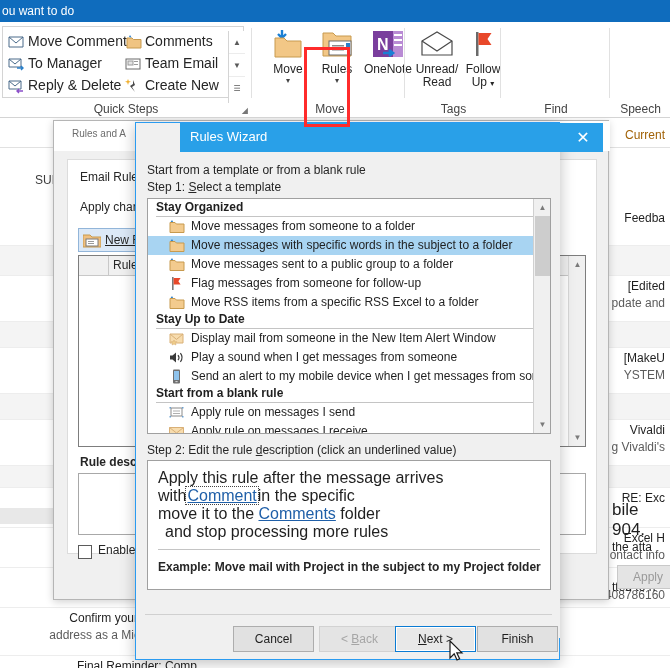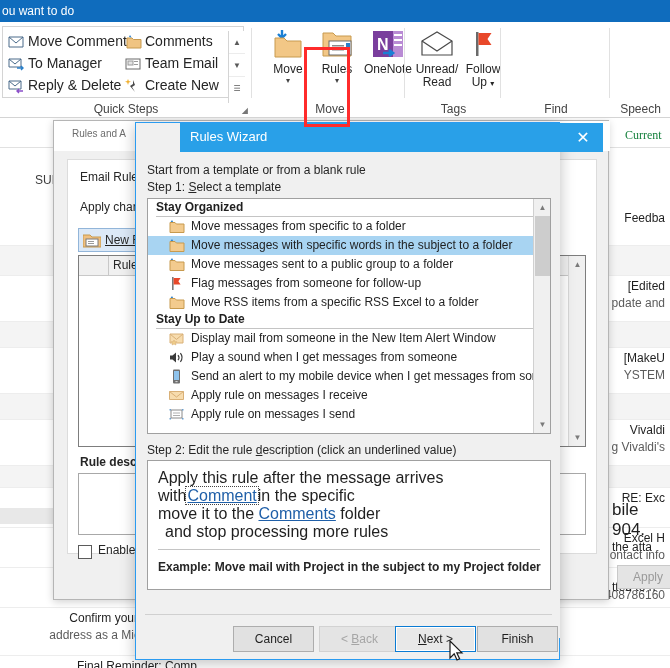--- a/index.html
+++ b/index.html
@@ -74,23 +74,22 @@
     position:absolute; left:0; width:670px;
     border-bottom:1px solid #ededed; overflow:hidden;
   }
   .ml-row .l1 { position:absolute; left:0; top:3px; width:665px; text-align:right;
     font-size:12px; color:#1f1f1f; white-space:nowrap; }
   .ml-row .l2 { position:absolute; left:0; top:20px; width:665px; text-align:right;
     font-size:12px; color:#5b5b5b; white-space:nowrap; }
   .ml-row.alt { background:#f4f4f4; }
   .ml-row.sel { background:#e3e3e3; }
   #current-lbl {
-    position:absolute; left:625px; top:128px; font-size:12px; color:#15803d;
+    position:absolute; left:625px; top:128px; font-size:12px; color:#a16207;
     white-space:nowrap;
-    font-family:Liberation Serif, serif;
   }
 
   
   #rules-alerts {
     position:absolute; left:53px; top:120px; width:556px; height:480px;
     background:#f0f0f0; border:1px solid #b5b5b5;
     box-shadow:0 2px 8px rgba(0,0,0,0.18);
   }
   #ra-title {
     position:absolute; left:0; top:0; width:556px; height:30px;
@@ -346,21 +345,21 @@
   <div id="wz-body">
     <div id="wz-hdr1">Start from a template or from a blank rule</div>
     <div id="wz-hdr2"><span>Step 1: </span><u>S</u><span>elect a template</span></div>
 
     <div id="tpl-list">
       <div id="tpl-rows" style="padding-top:1px;">
           <div class="tpl-group">Stay Organized</div>
           <div class="tpl-item"><span class="tpl-ico"><svg width="17" height="15" viewBox="0 0 17 15">
                 <path d="M4 1l1.4 2.4L2.6 3z" fill="#2a7fc9"></path>
                 <path d="M2 3.5h5L8.4 5H16v8.5H2z" fill="#f3cb8e" stroke="#c79a4e"></path>
-              </svg></span><span>Move messages from specific to a folder</span></div>
+              </svg></span><span>Move messages from someone to a folder</span></div>
           <div class="tpl-item selected"><span class="tpl-ico"><svg width="17" height="15" viewBox="0 0 17 15">
                 <path d="M4 1l1.4 2.4L2.6 3z" fill="#2a7fc9"></path>
                 <path d="M2 3.5h5L8.4 5H16v8.5H2z" fill="#f3cb8e" stroke="#c79a4e"></path>
               </svg></span><span>Move messages with specific words in the subject to a folder</span></div>
           <div class="tpl-item"><span class="tpl-ico"><svg width="17" height="15" viewBox="0 0 17 15">
                 <path d="M4 1l1.4 2.4L2.6 3z" fill="#2a7fc9"></path>
                 <path d="M2 3.5h5L8.4 5H16v8.5H2z" fill="#f3cb8e" stroke="#c79a4e"></path>
               </svg></span><span>Move messages sent to a public group to a folder</span></div>
           <div class="tpl-item"><span class="tpl-ico"><svg width="17" height="15" viewBox="0 0 17 15">
                 <rect x="4" y="1" width="1.6" height="13" fill="#7a7a7a"></rect>
@@ -379,33 +378,34 @@
           <div class="tpl-item"><span class="tpl-ico"><svg width="17" height="15" viewBox="0 0 17 15">
                 <path d="M2 5.5h2.5L8 2.5v10L4.5 9.5H2z" fill="#3a3a3a"></path>
                 <path d="M10 5a4 4 0 0 1 0 5" fill="none" stroke="#3a3a3a" stroke-width="1.2"></path>
                 <path d="M12.4 3.2a7 7 0 0 1 0 8.6" fill="none" stroke="#3a3a3a" stroke-width="1.2"></path>
               </svg></span><span>Play a sound when I get messages from someone</span></div>
           <div class="tpl-item"><span class="tpl-ico"><svg width="17" height="15" viewBox="0 0 17 15">
                 <rect x="5" y="0.5" width="7" height="14" rx="1" fill="#6f6f6f"></rect>
                 <rect x="6" y="2" width="5" height="9" fill="#8fc3ec"></rect>
                 <rect x="7.4" y="12" width="2.2" height="1.2" fill="#cfcfcf"></rect>
               </svg></span><span>Send an alert to my mobile device when I get messages from someone</span></div>
-          <div class="tpl-item"><span class="tpl-ico"><svg width="17" height="15" viewBox="0 0 17 15">
-                <path d="M1.5 3.5h14v8h-14z" fill="#f7dcae" stroke="#d9b077"></path>
-                <path d="M1.5 3.5l7 5.5 7-5.5" fill="none" stroke="#d9b077"></path>
-              </svg></span><span>Apply rule on messages I receive</span></div>
+          <div class="tpl-group">Start from a blank rule</div>
           <div class="tpl-item"><span class="tpl-ico"><svg width="17" height="15" viewBox="0 0 17 15">
                 <rect x="3" y="3" width="11" height="8" fill="#ffffff" stroke="#8a8a8a"></rect>
                 <rect x="5" y="5.5" width="7" height="1" fill="#b0b0b0"></rect>
                 <rect x="5" y="8" width="7" height="1" fill="#b0b0b0"></rect>
                 <rect x="1.5" y="2" width="1.5" height="1.5" fill="#6a9fd0"></rect>
                 <rect x="14" y="2" width="1.5" height="1.5" fill="#6a9fd0"></rect>
                 <rect x="1.5" y="11" width="1.5" height="1.5" fill="#6a9fd0"></rect>
                 <rect x="14" y="11" width="1.5" height="1.5" fill="#6a9fd0"></rect>
               </svg></span><span>Apply rule on messages I send</span></div>
+          <div class="tpl-item"><span class="tpl-ico"><svg width="17" height="15" viewBox="0 0 17 15">
+                <path d="M1.5 3.5h14v8h-14z" fill="#f7dcae" stroke="#d9b077"></path>
+                <path d="M1.5 3.5l7 5.5 7-5.5" fill="none" stroke="#d9b077"></path>
+              </svg></span><span>Apply rule on messages I receive</span></div>
         </div>
       <div id="tpl-sb">
         <div class="sb-arrow" style="top:0;">▲</div>
         <div class="thumb"></div>
         <div class="sb-arrow" style="bottom:0;">▼</div>
       </div>
     </div>
 
     <div id="wz-hdr3"><span>Step 2: Edit the rule </span><u>d</u><span>escription (click an underlined value)</span></div>
 

